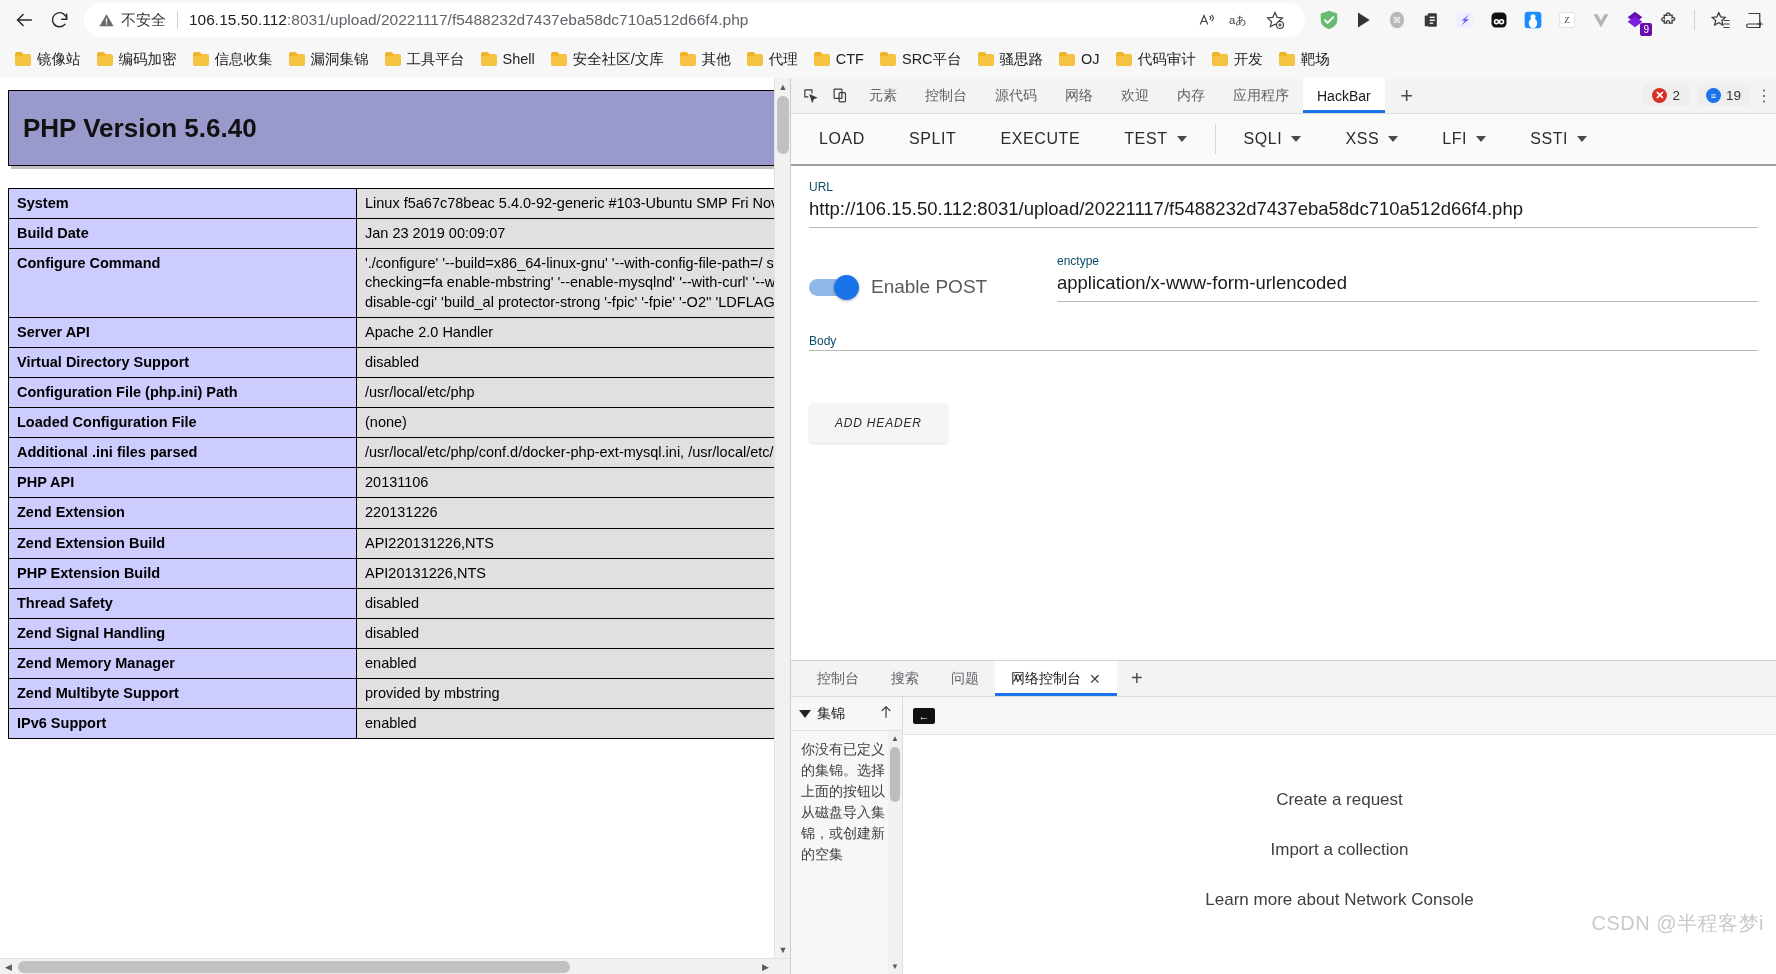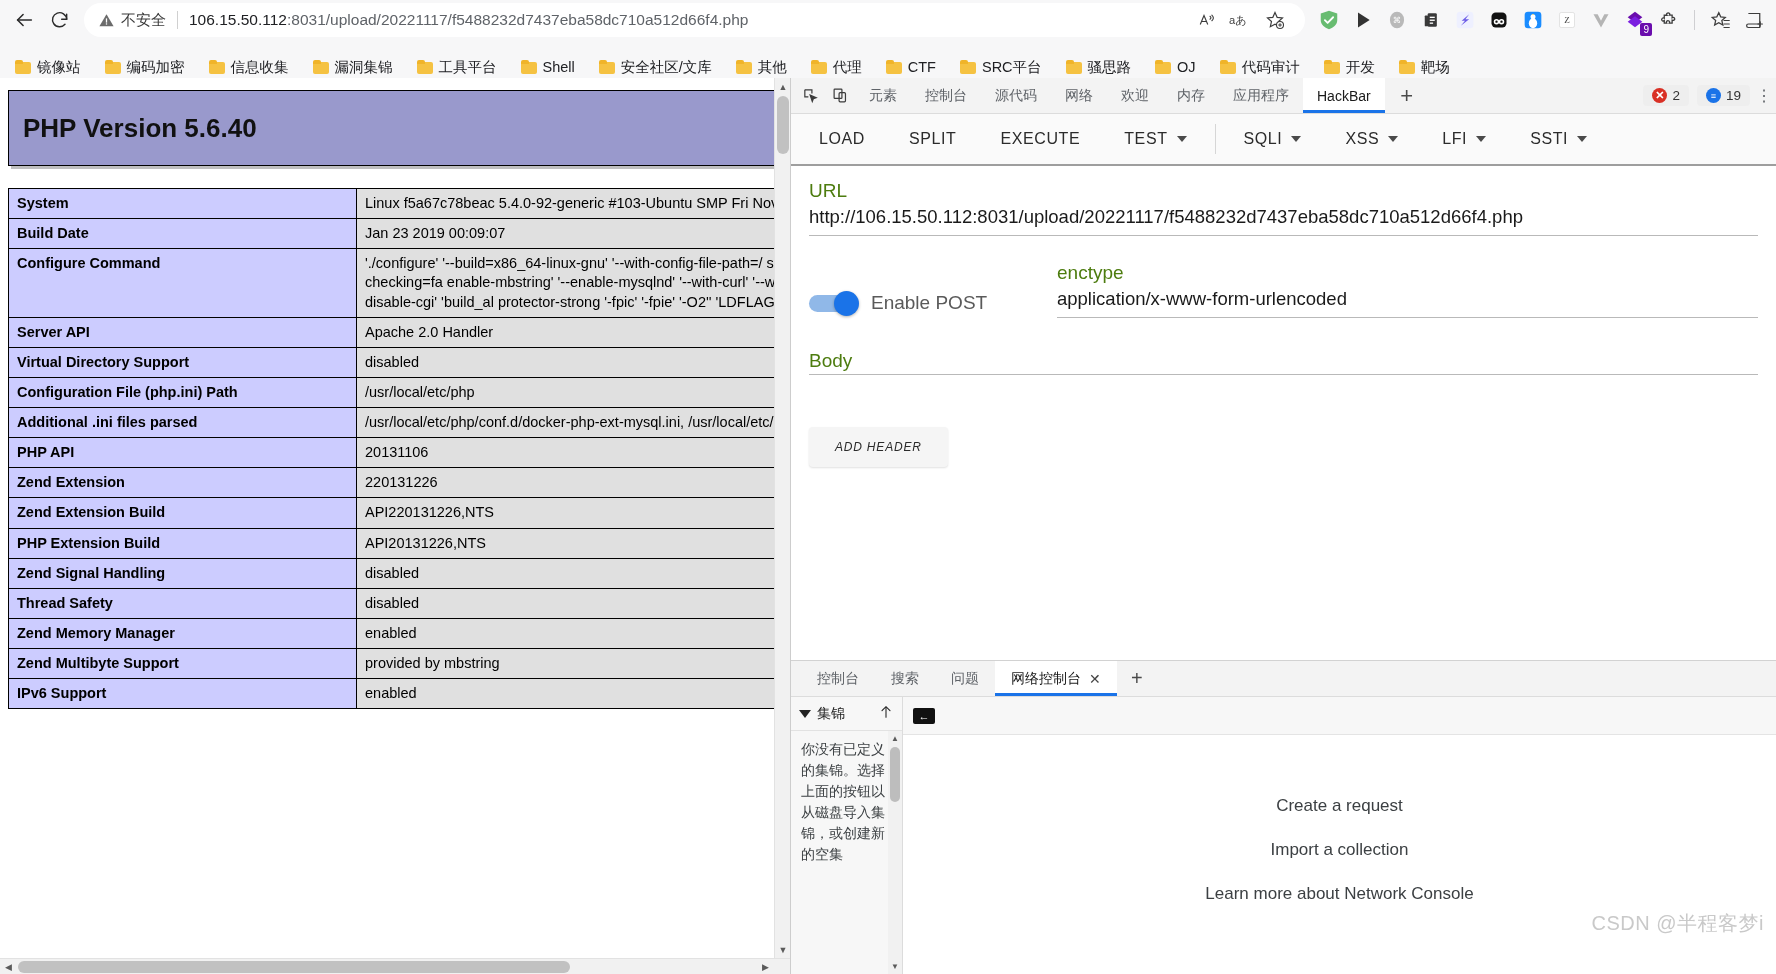--- a/index.html
+++ b/index.html
@@ -48,22 +48,22 @@
   }
   .ext-strip { display: flex; align-items: center; gap: 2px; flex: none; padding-left: 8px;}
   .ext-ico {
     width: 32px; height: 32px; display: flex; align-items: center;
     justify-content: center; position: relative;
   }
   .vdiv { width:1px; height:20px; background:#cfcfd2; margin:0 7px; flex:none;}
 
   
   .bm-row {
-    position: absolute; left: 0; top: 48px; width: 1776px; height: 38px;
-    display: flex; align-items: center; padding: 0 8px; gap: 10px;
+    position: absolute; left: 0; top: 40px; width: 1776px; height: 38px;
+    display: flex; align-items: center; padding: 0 8px; gap: 2px;
     overflow: hidden;
   }
   .bm-item {
     display: flex; align-items: center; gap: 6px; padding: 4px 7px;
     font-size: 14.5px; color: #202124; white-space: nowrap; border-radius: 4px;
   }
   .folder-ico {
     width: 16px; height: 14px; position: relative; flex: none;
   }
   .folder-ico::before {
@@ -196,21 +196,21 @@
   .hb-btn {
     padding: 0 22px; height: 42px; display: flex; align-items: center;
     gap: 9px; font-size: 16px; color: #2b2b2b; letter-spacing: .6px;
     white-space: nowrap;
   }
   .caret { width:0;height:0;border-left:5px solid transparent;border-right:5px solid transparent;border-top:6px solid #4a4a4a;display:inline-block;}
   .hb-div { width: 1px; height: 30px; background: #d6d6d6; margin: 0 6px; flex:none;}
 
   
   .hb-body { flex: 1 1 auto; background:#fff; padding: 14px 18px 0 18px; overflow:hidden; position: relative;}
-  .fld-label { font-size: 19px; color: #4d7c0f; margin-bottom: 2px; }
+  .fld-label { font-size: 12px; color: #0c4a6e; margin-bottom: 2px; }
   .fld-value { font-size: 18.5px; color: #1a1a1a; padding: 2px 0 7px 0; white-space: nowrap; overflow: hidden;}
   .fld-line { border-bottom: 1px solid #b9b9b9; }
   .row-post { display: flex; align-items: flex-end; margin-top: 26px; }
   .toggle-wrap { display:flex; align-items:center; gap: 14px; width: 248px; flex:none; padding-bottom: 4px;}
   .toggle {
     position: relative; width: 48px; height: 17px; border-radius: 9px;
     background: #90b8e8;
   }
   .toggle .knob {
     position:absolute; right:-2px; top:-4px; width: 25px; height: 25px;
@@ -272,21 +272,21 @@
   .nc-toolbar {
     height: 38px; background:#f7f7f7; border-bottom:1px solid #e4e4e4;
     display:flex; align-items:center; padding: 0 10px;
   }
   .nc-ico {
     width: 22px; height:16px; background:#111; border-radius:2px; position:relative;
     display:flex; align-items:center; justify-content:center; color:#fff; font-size:11px;
   }
   .nc-empty {
     flex:1 1 auto; display:flex; flex-direction:column; align-items:center;
-    justify-content:center; gap: 24px; color: #3c4043; font-size: 17px;
+    justify-content:center; gap: 30px; color: #3c4043; font-size: 17px;
     padding-bottom: 10px;
   }
   .wm {
     position:absolute; right: 12px; bottom: 37px; font-size: 20px;
     color: #c9c9c9; letter-spacing: .5px;
   }
 </style>
 </head>
 <body>
 
@@ -525,45 +525,49 @@
               </tr>
               <tr>
                 <td class="k">Virtual Directory Support</td>
                 <td class="v">disabled</td>
               </tr>
               <tr>
                 <td class="k">Configuration File (php.ini) Path</td>
                 <td class="v">/usr/local/etc/php</td>
               </tr>
               <tr>
+                <td class="k">Loaded Configuration File</td>
+                <td class="v">(none)</td>
+              </tr>
+              <tr>
                 <td class="k">Additional .ini files parsed</td>
                 <td class="v">/usr/local/etc/php/conf.d/docker-php-ext-mysql.ini, /usr/local/etc/ pdo_mysql.ini</td>
               </tr>
               <tr>
                 <td class="k">PHP API</td>
                 <td class="v">20131106</td>
               </tr>
               <tr>
                 <td class="k">Zend Extension</td>
                 <td class="v">220131226</td>
               </tr>
               <tr>
                 <td class="k">Zend Extension Build</td>
                 <td class="v">API220131226,NTS</td>
               </tr>
               <tr>
                 <td class="k">PHP Extension Build</td>
                 <td class="v">API20131226,NTS</td>
               </tr>
               <tr>
+                <td class="k">Thread Safety</td>
+                <td class="v">disabled</td>
+              </tr>
+              <tr>
                 <td class="k">Zend Signal Handling</td>
-                <td class="v">disabled</td>
-              </tr>
-              <tr>
-                <td class="k">Thread Safety</td>
                 <td class="v">disabled</td>
               </tr>
               <tr>
                 <td class="k">Zend Memory Manager</td>
                 <td class="v">enabled</td>
               </tr>
               <tr>
                 <td class="k">Zend Multibyte Support</td>
                 <td class="v">provided by mbstring</td>
               </tr>

